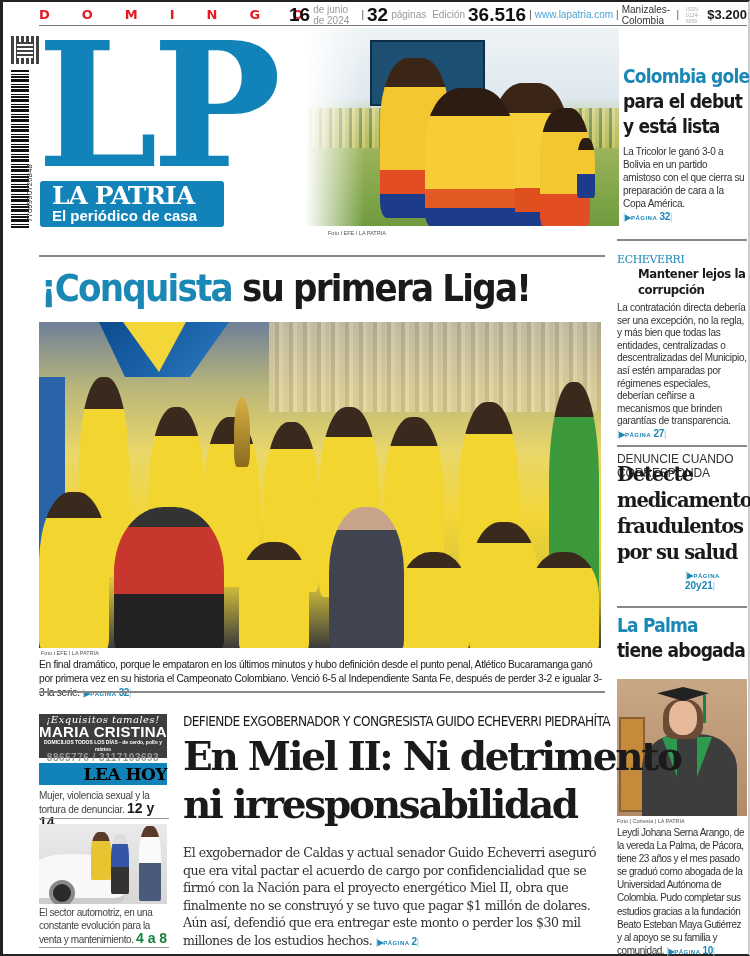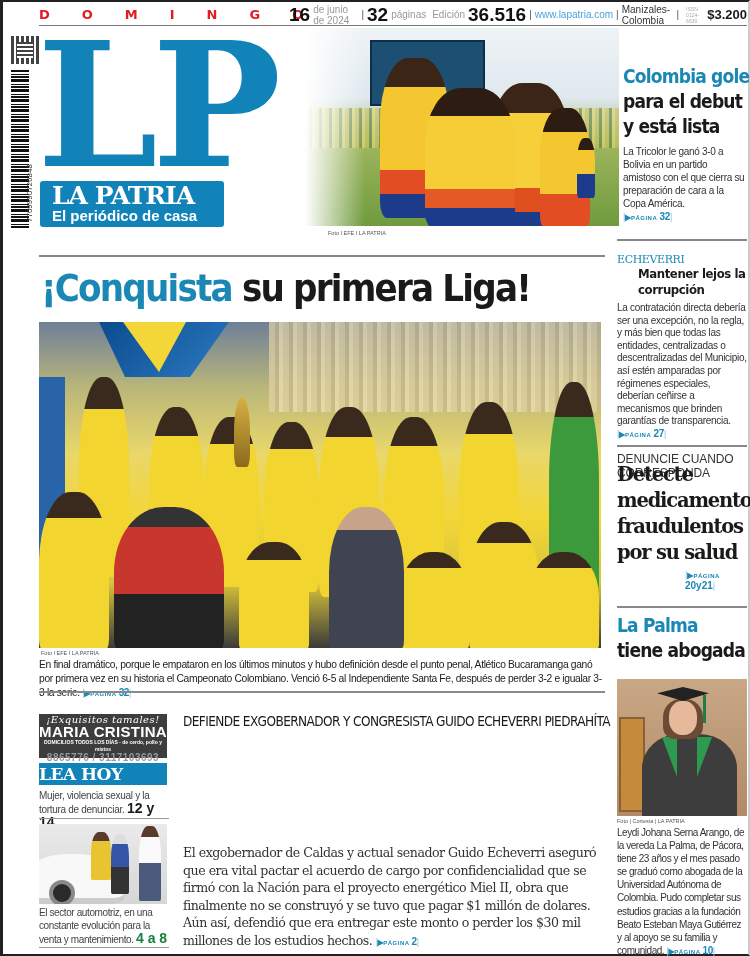--- a/index.html
+++ b/index.html
@@ -104,21 +104,21 @@
   .grad-photo .tassel { position:absolute; left:86px; top:16px; width:3px; height:28px; background:#1b7f4a; }
   .grad-credit { left: 614px; top: 816px; }
   .grad-body { top: 824px; font-size: 10px; line-height: 13.1px; letter-spacing: -0.45px; }
 
   
   .ad { left: 36px; top: 712px; width: 128px; height: 44px; background: #3d3d3d; color: #fff; text-align: center; }
   .ad-script { font-family: "DejaVu Serif", serif; font-style: italic; font-size: 10px; line-height: 11px; letter-spacing: 0.5px; }
   .ad-name { font-weight: 900; font-size: 15px; line-height: 14px; letter-spacing: 0.3px; }
   .ad-sub { font-size: 5px; line-height: 7px; font-weight: bold; }
   .ad-phone { font-size: 10px; line-height: 9px; font-weight: 900; color: #999; letter-spacing: 0.5px; }
-  .leahoy { left: 36px; top: 761px; width: 128px; height: 22px; background: #1183b9; color: #ffffff; text-align: left; font-family: "DejaVu Serif", serif; font-weight: bold; font-size: 17px; line-height: 22px; letter-spacing: -0.5px; }
+  .leahoy { left: 36px; top: 761px; width: 128px; height: 22px; background: #1183b9; color: #000000; text-align: right; font-family: "DejaVu Serif", serif; font-weight: bold; font-size: 17px; line-height: 22px; letter-spacing: -0.5px; }
   .lea-item1 { left: 36px; top: 787px; width: 132px; font-size: 10px; line-height: 13px; color: #444; letter-spacing: -0.3px; }
   .lea-item1 .pages { font-weight: 900; font-size: 14px; color: #1a1a1a; letter-spacing: 0; }
   .rule-l1 { left: 36px; top: 816px; width: 130px; height: 1px; background: #999; }
   .car-photo { left: 36px; top: 822px; width: 128px; height: 80px; overflow:hidden; background: linear-gradient(180deg,#eaeaea,#d6d6d6); }
   .car-photo .car { position:absolute; left:-10px; top:30px; width:95px; height:50px; background:#f8f8f8; border-radius: 40% 50% 10% 10%; box-shadow: inset 0 -6px 0 #ccc; }
   .car-photo .wheel { position:absolute; left:10px; top:56px; width:26px; height:26px; border-radius:50%; background:#2a2a2a; border:4px solid #888; }
   .car-photo .m1 { position:absolute; left:52px; top:8px; width:20px; height:48px; background: linear-gradient(180deg,#5a3a2a 0 18%,#e8c430 18%); border-radius:40% 40% 5% 5%; }
   .car-photo .m2 { position:absolute; left:72px; top:10px; width:18px; height:60px; background: linear-gradient(180deg,#ddd 0 16%,#3556a8 16% 55%,#333 55%); border-radius:40% 40% 5% 5%; }
   .car-photo .m3 { position:absolute; left:100px; top:2px; width:22px; height:75px; background: linear-gradient(180deg,#5a3a2a 0 15%,#fafafa 15% 50%,#4a5a7a 50%); border-radius:40% 40% 5% 5%; }
   .lea-item2 { left: 36px; top: 904px; width: 132px; font-size: 10px; line-height: 13px; color: #444; letter-spacing: -0.4px; }
@@ -271,18 +271,22 @@
     <div class="m2"></div>
     <div class="m3"></div>
   </div>
   <div class="abs lea-item2">
     <span>El sector automotriz, en una constante evolución para la venta y mantenimiento.</span>
     <span class="pages">4 a 8</span>
   </div>
   <div class="abs rule-l2"></div>
 
   <div class="abs kicker">DEFIENDE EXGOBERNADOR Y CONGRESISTA GUIDO ECHEVERRI PIEDRAHÍTA</div>
+  <div class="abs bc-hl">
+    <div>En Miel II: Ni detrimento</div>
+    <div>ni irresponsabilidad</div>
+  </div>
   <div class="abs bc-body">
     <span>El exgobernador de Caldas y actual senador Guido Echeverri aseguró que era vital pactar el acuerdo de cargo por confidencialidad que se firmó con la Nación para el proyecto energético Miel II, obra que finalmente no se construyó y se tuvo que pagar $1 millón de dolares. Aún así, defendió que era entregar este monto o perder los $30 mil millones de los estudios hechos.</span>
     <span class="pg" style="font-family:'Liberation Sans',sans-serif;"><span class="bar">|</span><span class="tri">▶</span><span class="lbl">PÁGINA</span> <span class="num">2</span><span class="bar">|</span></span>
   </div>
 
 </div>
 
 </body></html>

